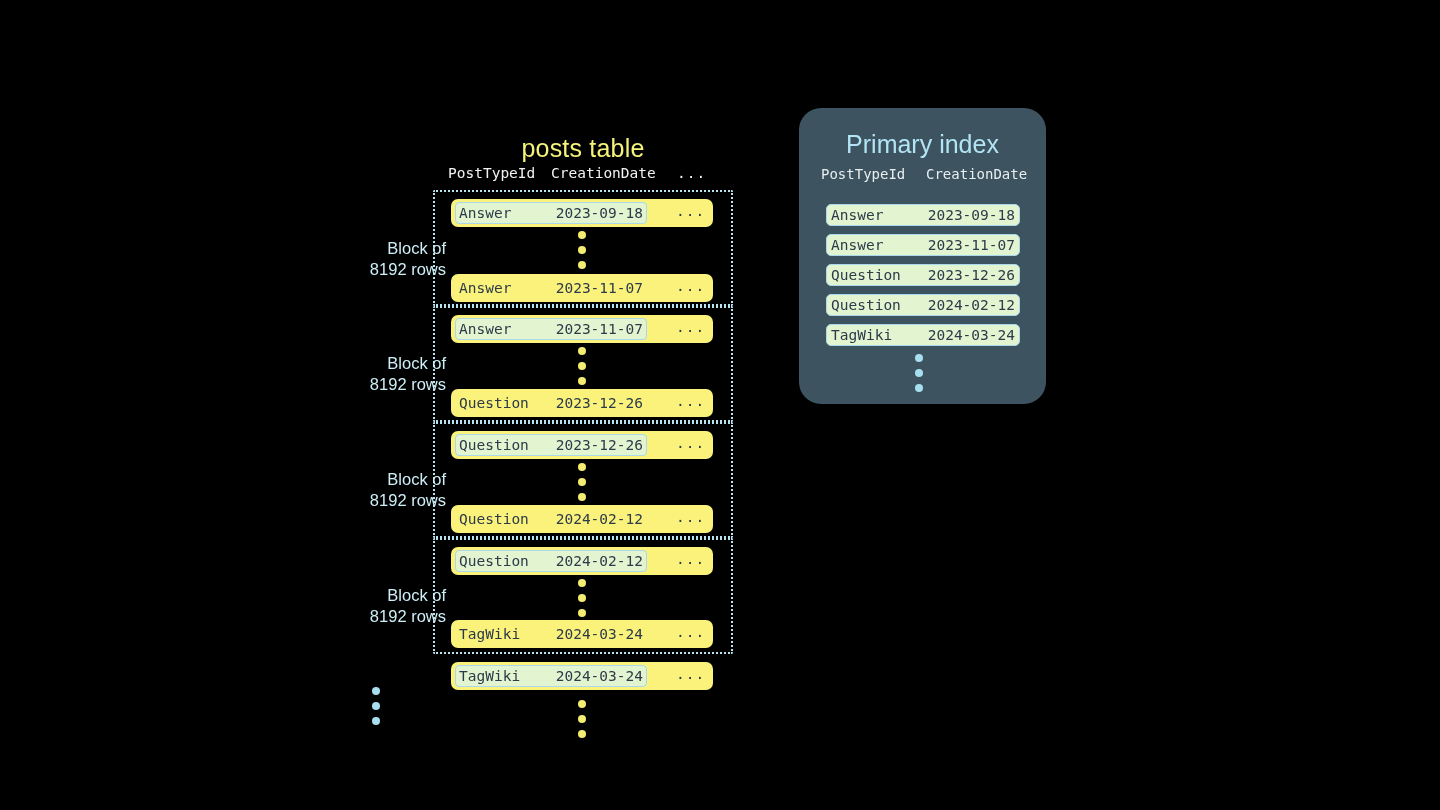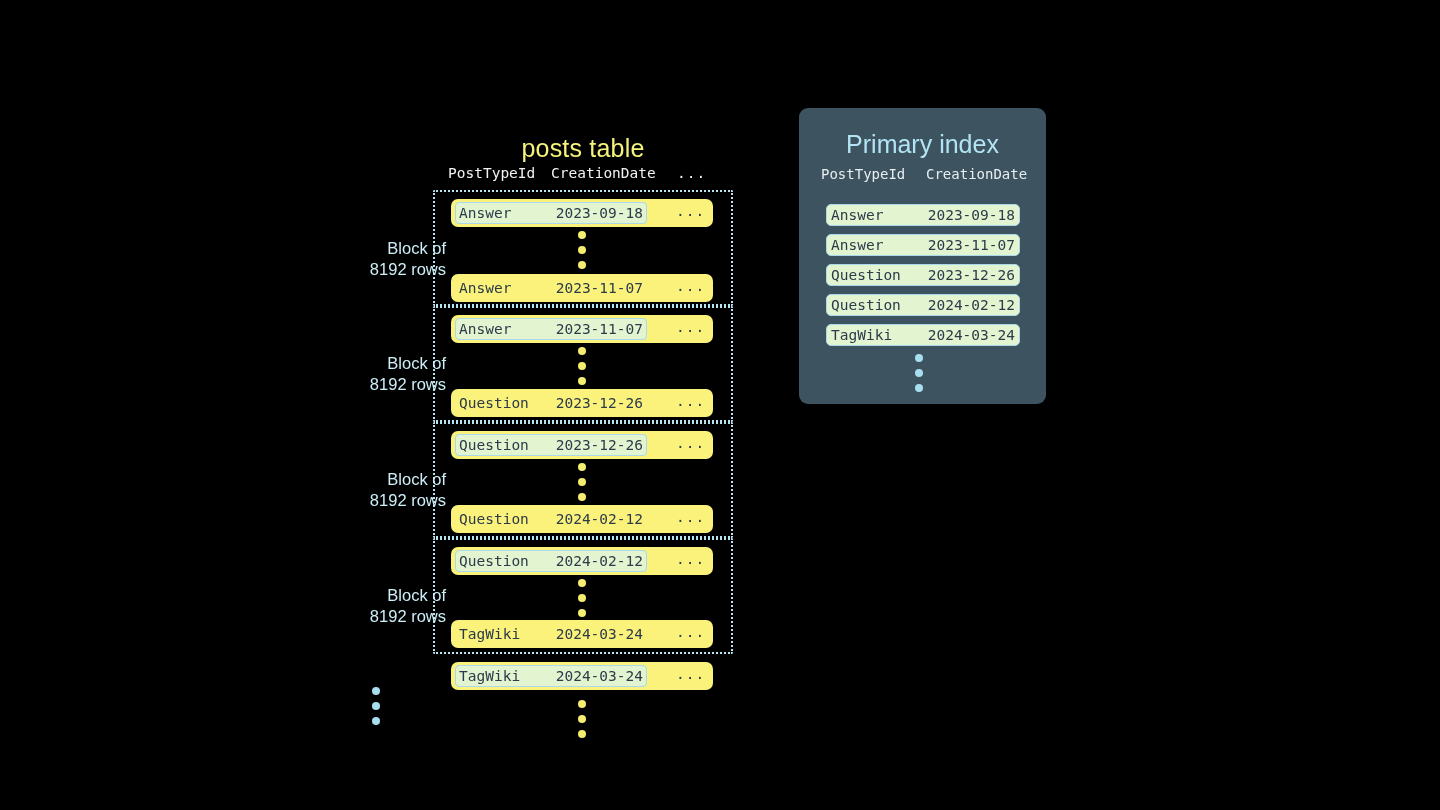--- a/index.html
+++ b/index.html
@@ -126,21 +126,21 @@
 
   
 
   #primary-index {
     position: absolute;
     left: 799px;
     top: 108px;
     width: 247px;
     height: 296px;
     background: #3d5460;
-    border-radius: 9px;
+    border-radius: 22px;
   }
 
   #index-title {
     position: absolute;
     left: 0;
     top: 22px;
     width: 247px;
     text-align: center;
     font-family: "Liberation Sans", sans-serif;
     font-size: 25px;

